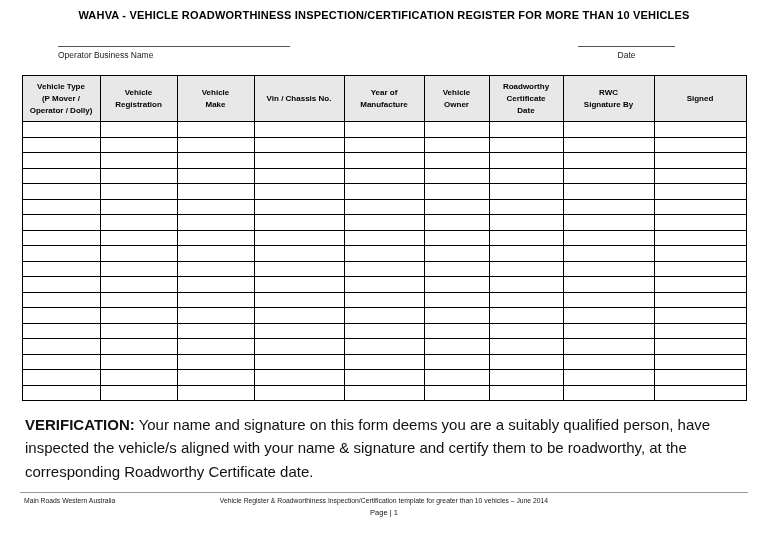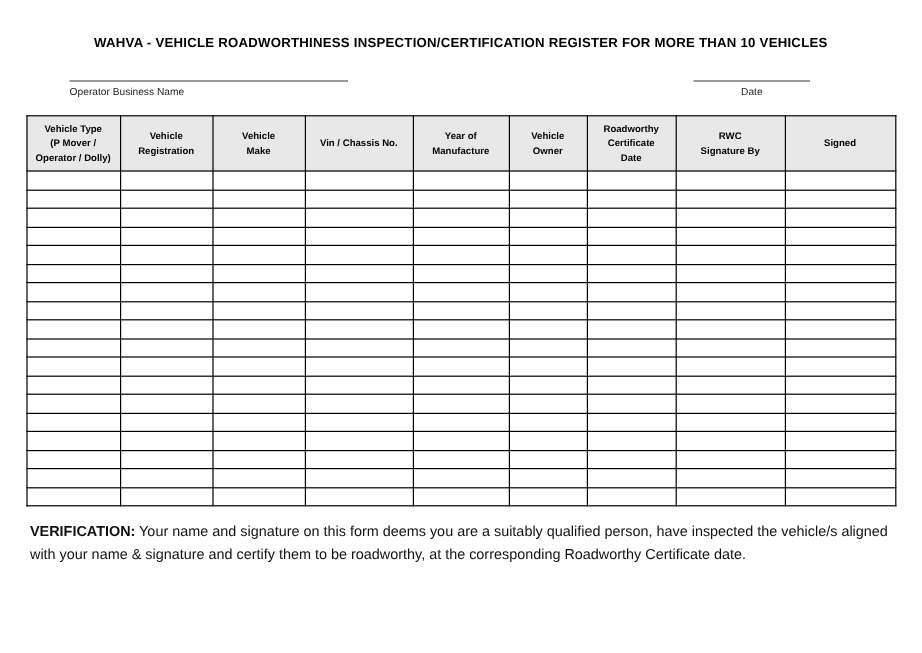--- a/index.html
+++ b/index.html
@@ -6,21 +6,21 @@
   html, body { background:#ffffff; }
   body {
     width:768px; height:544px;
     font-family:"Liberation Sans", sans-serif;
     color:#111; position:relative; overflow:hidden;
   }
   .page { width:768px; height:544px; position:relative; background:#fff; }
 
   .title {
     font-size:11px; font-weight:bold; text-align:center;
-    padding-top:30px; letter-spacing:0.2px; color:#000;
+    padding-top:9px; letter-spacing:0.2px; color:#000;
   }
 
   .operator-row { position:relative; height:28px; margin-top:20px;padding-left:48px; }
   .op-field { position:absolute; top:0; }
   .op-line { border-bottom:1px solid #555; height:6px; }
   .op-label { font-size:8.5px; color:#222; padding-top:3px; }
   .op-business { left:58px; width:232px; }
   .op-signature { left:415px; width:126px; }
   .op-date { left:578px; width:97px; text-align:center; }
 
@@ -29,21 +29,21 @@
     border-collapse:collapse; table-layout:fixed;
   }
   table.register th {
     background:#e8e8e8; border:1px solid #000;
     font-size:8px; font-weight:bold; text-align:center; vertical-align:middle;
     white-space:pre-line; padding:3px 2px; height:46px; line-height:1.5; color:#000;
   }
   table.register td { border:1px solid #000; height:15.5px; }
 
   .verification {
-    margin:12px 25px 0 25px; font-size:12px; line-height:1.55; color:#111;
+    margin:12px 25px 0 25px; font-size:15px; line-height:1.55; color:#111;
   }
   .verification .v-label { font-weight:bold; }
 
   .footer {
     margin:9px 20px 0 20px; border-top:1px solid #999;
     padding-top:4px; font-size:6.8px; color:#222;
   }
   .footer-row { position:relative; text-align:center; }
   .footer-left { position:absolute; left:4px; top:0; }
   .footer-page { text-align:center; font-size:7.5px; margin-top:4px; color:#111; }
@@ -300,14 +300,21 @@
           <td></td>
         </tr>
       </tbody>
   </table>
 
   <p class="verification">
     <span class="v-label">VERIFICATION:</span>
     <span>Your name and signature on this form deems you are a suitably qualified person, have inspected the vehicle/s aligned with your name &amp; signature and certify them to be roadworthy, at the corresponding Roadworthy Certificate date.</span>
   </p>
 
+  <div class="footer">
+    <div class="footer-row">
+      <span class="footer-left">Main Roads Western Australia</span>
+      <span class="footer-center">Vehicle Register &amp; Roadworthiness Inspection/Certification template for greater than 10 vehicles – June 2014</span>
+    </div>
+    <div class="footer-page">Page | 1</div>
+  </div>
 
 </div>
 
 </body></html>

